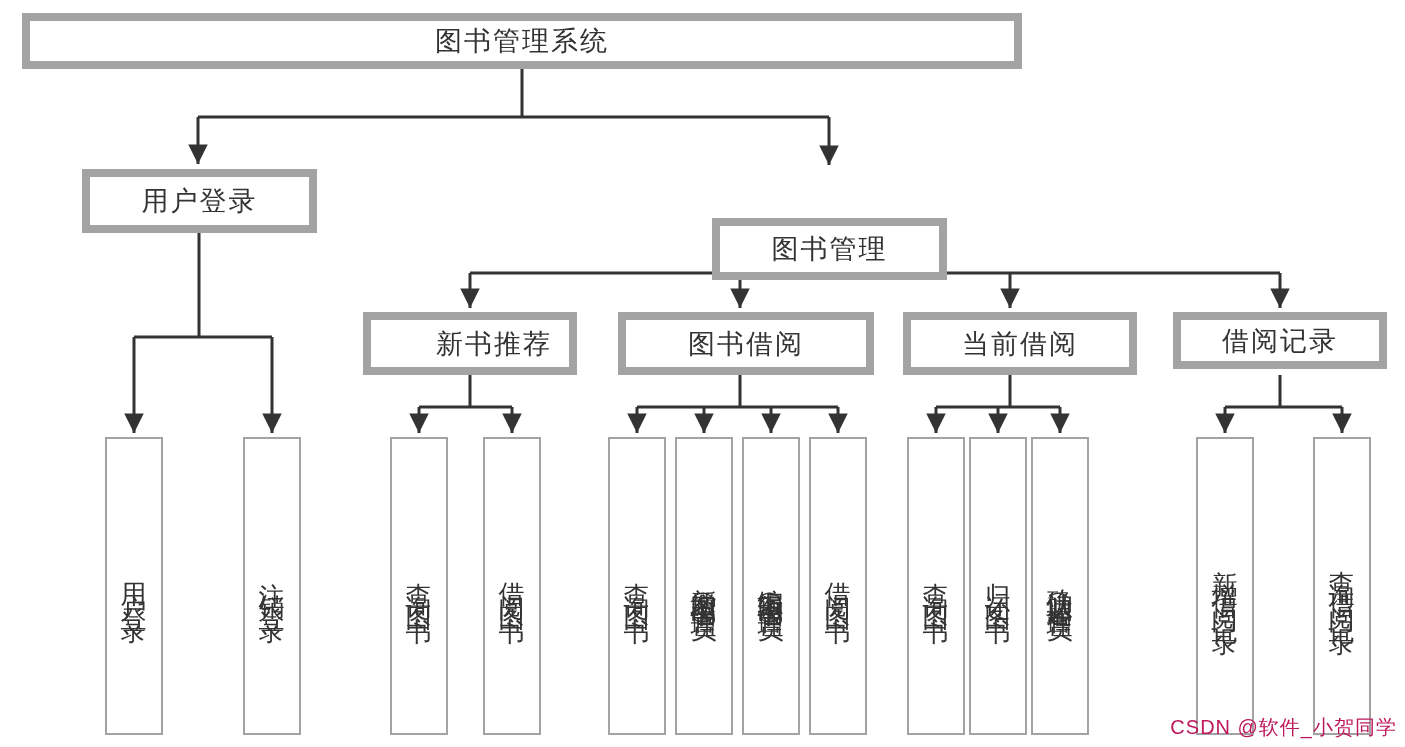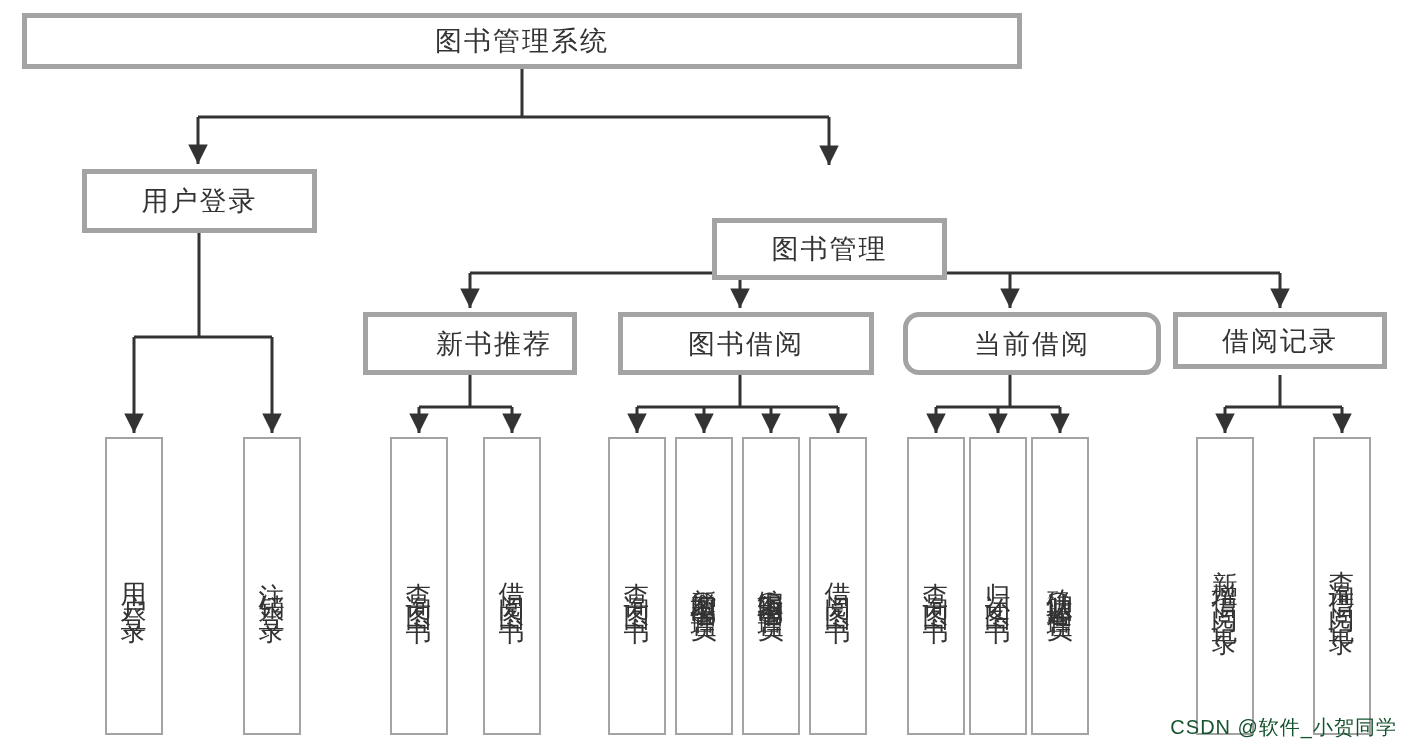--- a/index.html
+++ b/index.html
@@ -7,21 +7,21 @@
     position:relative;
     width:1405px;height:747px;
     background:#ffffff;
     font-family:"Liberation Sans","DejaVu Sans",sans-serif;
     overflow:hidden;
   }
   #wires{position:absolute;left:0;top:0;width:1405px;height:747px;}
   .box{
     position:absolute;
     box-sizing:border-box;
-    border:5px solid #a3a3a3;
+    border:8px solid #a3a3a3;
     background:#ffffff;
     display:flex;align-items:center;justify-content:center;
     color:#333333;
     font-size:27px;
     letter-spacing:2px;
   }
   .vbox{
     border-width:2.5px;
     font-size:26px;
   }
@@ -29,21 +29,21 @@
     writing-mode:vertical-rl;
     text-orientation:mixed;
     letter-spacing:12px;
     line-height:1;
   }
   .vbox.long span{letter-spacing:4px;}
   #watermark{
     position:absolute;
     right:8px;bottom:6px;
     font-size:20px;
-    color:#14532d;
+    color:#be185d;
     letter-spacing:1px;
     white-space:nowrap;
   }
 </style>
 </head>
 <body>
 
 <div id="stage">
 
   <svg id="wires" viewBox="0 0 1405 747" xmlns="http://www.w3.org/2000/svg">
@@ -94,21 +94,21 @@
   <div class="box" style="left:712px;top:170px;width:235px;height:62px;margin-top:48px;">
     <span>图书管理</span>
   </div>
 
   <div class="box" style="left:363px;top:312px;width:214px;height:63px;padding-left:48px;">
     <span>新书推荐</span>
   </div>
   <div class="box" style="left:618px;top:312px;width:256px;height:63px;justify-content:center;">
     <span>图书借阅</span>
   </div>
-  <div class="box" style="left:903px;top:312px;width:258px;height:63px;border-radius:16px;">
+  <div class="box" style="left:903px;top:312px;width:234px;height:63px;">
     <span>当前借阅</span>
   </div>
   <div class="box" style="left:1173px;top:312px;width:214px;height:57px;">
     <span>借阅记录</span>
   </div>
 
   <div class="box vbox" style="left:105px;top:437px;width:58px;height:298px;">
     <span>用户登录</span>
   </div>
   <div class="box vbox" style="left:243px;top:437px;width:58px;height:298px;">

